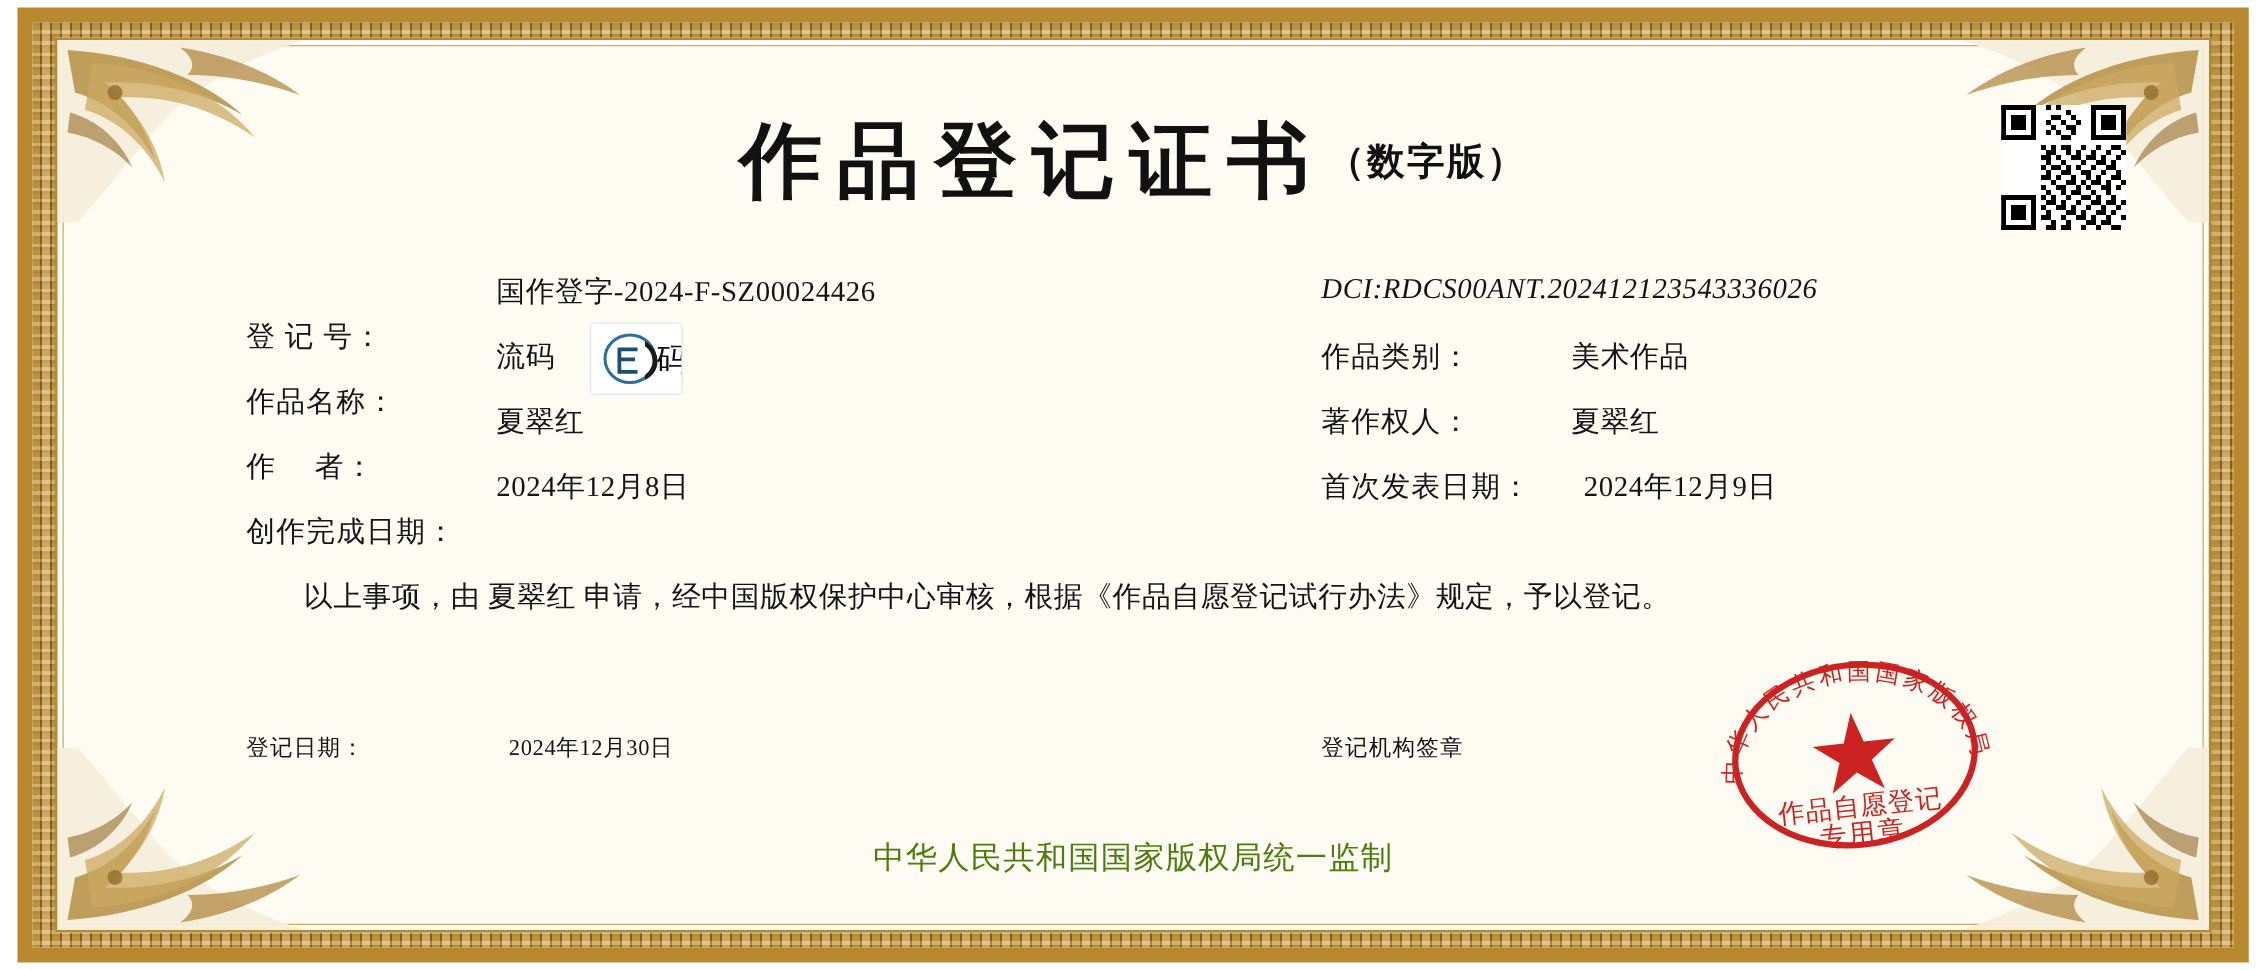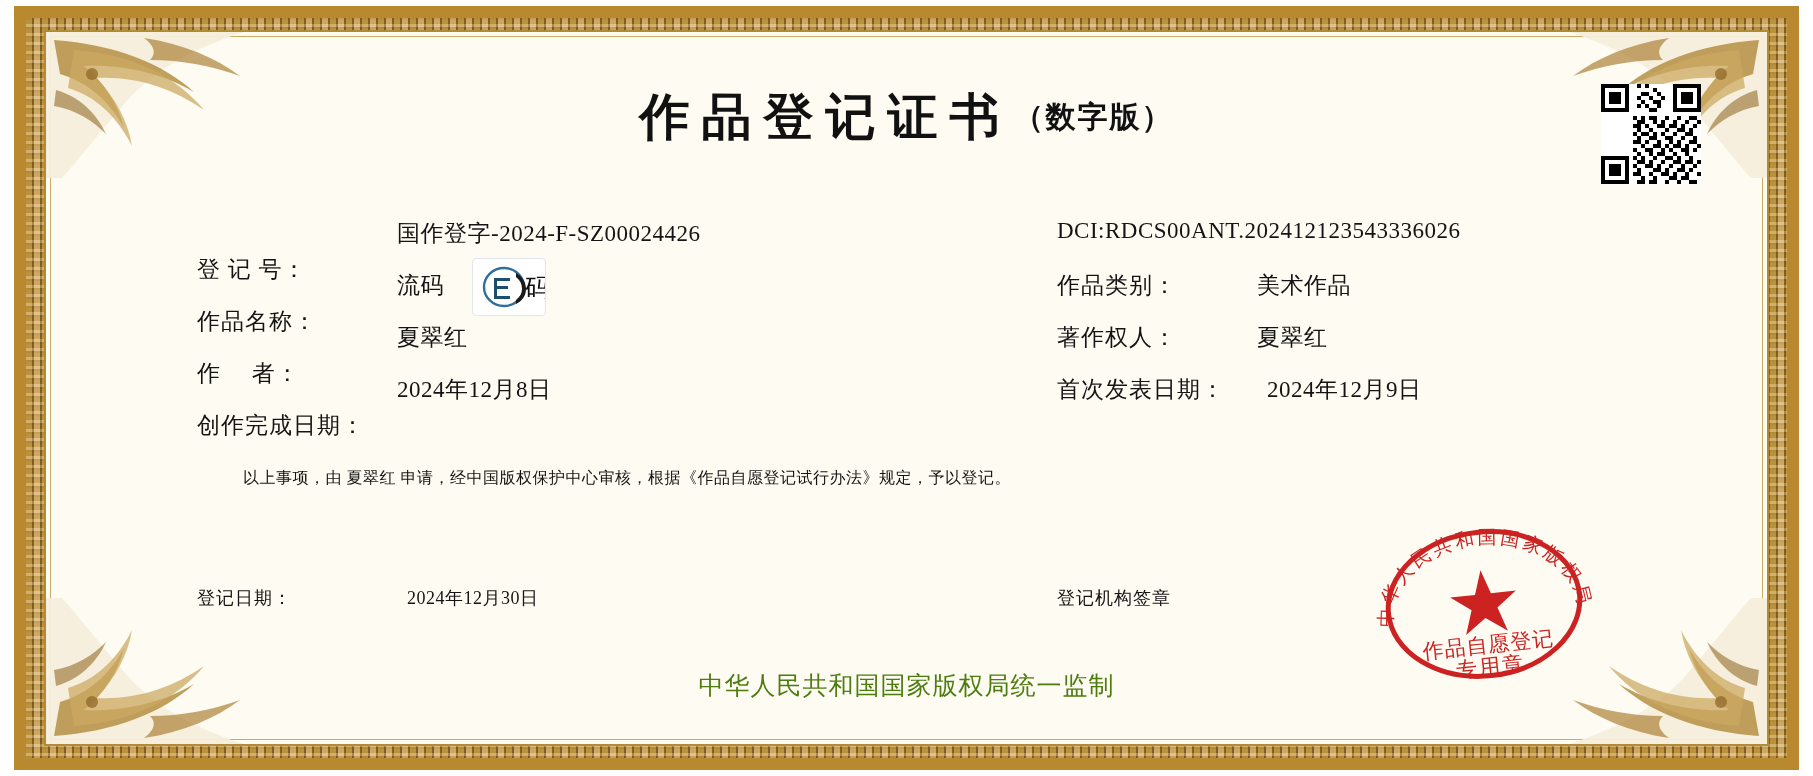--- a/index.html
+++ b/index.html
@@ -82,21 +82,21 @@
     box-sizing: border-box;
   }
 
   .title-row {
     position: absolute;
     left: 0; right: 0; top: 46px;
     text-align: center;
   }
   .title-main {
     font-family: "Liberation Serif", "DejaVu Serif", serif;
-    font-size: 50px;
+    font-size: 66px;
     font-weight: bold;
     letter-spacing: 12px;
     color: #111111;
     display: inline-block;
     vertical-align: middle;
   }
   .title-sub {
     font-size: 30px;
     font-weight: bold;
     color: #111111;
@@ -136,21 +136,21 @@
     letter-spacing: 1px;
   }
   .value {
     letter-spacing: 0.5px;
   }
   .col-left-label  { left: 145px; margin-top: 36px; }
   .col-left-value  { left: 345px; }
   .col-right-label { left: 1005px; }
   .col-right-value { left: 1205px; font-family: Liberation Serif, serif; }
 
-  .row1 .col-right-label { left: 1005px; }
+  .row1 .col-right-label { left: 1005px; font-style: italic; }
   .row4 .col-right-label { left: 1005px; }
   .row4 .col-right-value { left: 1215px; text-align: right; }
 
   
   .work-logo {
     position: absolute;
     left: 420px;
     top: -12px;
     width: 72px;
     height: 56px;
@@ -158,21 +158,21 @@
     background: #ffffff;
     border-radius: 4px;
   }
   .work-logo svg { display: block; width: 100%; height: 100%; }
 
   .statement {
     position: absolute;
     left: 145px;
     right: 140px;
     top: 420px;
-    font-size: 16px;
+    font-size: 23px;
     line-height: 40px;
     color: #141414;
     text-align: justify;
     letter-spacing: 0.5px;
   }
   .statement .indent { display: inline-block; width: 46px; }
 
   .signrow {
     position: absolute;
     left: 0; right: 0;

